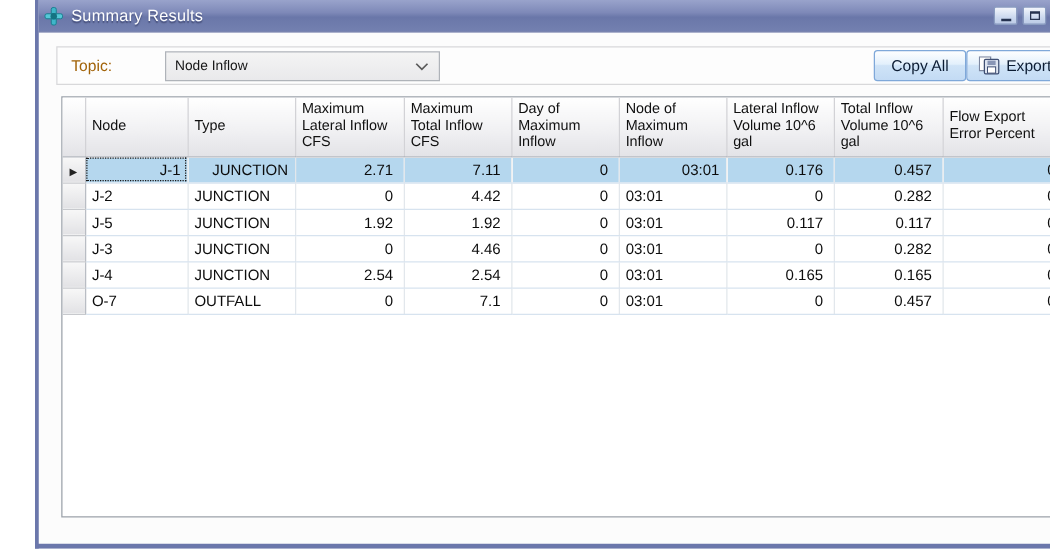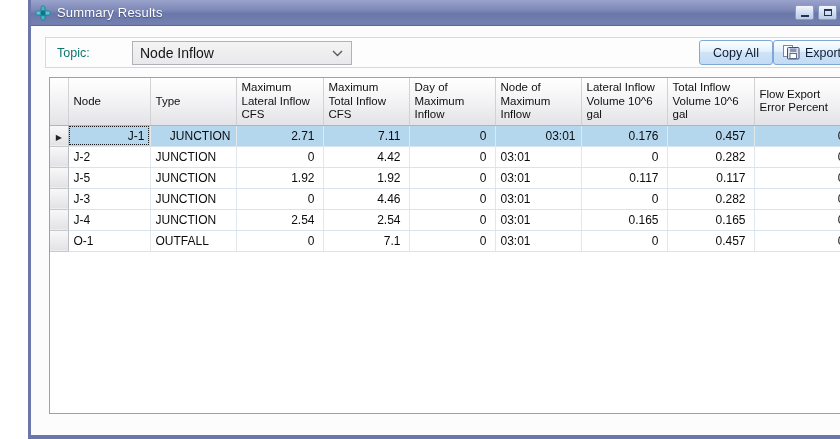--- a/index.html
+++ b/index.html
@@ -43,30 +43,30 @@
     border:1px solid #97241c;
   }
   .glyph-close{ color:#fff; font-size:10px; font-weight:bold; line-height:1; text-shadow:0 1px 1px rgba(0,0,0,.4); }
 
   
   .toolbar{
     position:absolute; left:14px; top:37px; width:808px; height:31px;
     background:#fdfdfd; border:1px solid #d8d8da;
   }
   .topic-label{
-    position:absolute; left:11px; top:8px; font-size:12.5px; color:#0f766e;
+    position:absolute; left:11px; top:8px; font-size:12.5px; color:#a16207;
   }
   .combo{
     position:absolute; left:86px; top:3px; width:220px; height:24px;
     background:linear-gradient(180deg,#f4f4f4,#e9e9eb);
     border:1px solid #afb3b9;
     display:flex; align-items:center; justify-content:space-between;
     padding:0 8px 0 7px; cursor:default;
   }
-  .combo-value{ font-size:14px; color:#141414; }
+  .combo-value{ font-size:11px; color:#141414; }
   .chev{ display:flex; align-items:center; }
 
   .toolbar-buttons{
     position:absolute; right:1px; top:2px; display:flex; gap:0;
   }
   .btn{
     height:25px; border:1px solid #7fa8d9; border-radius:3px;
     background:linear-gradient(180deg,#fdfeff 0%,#e3f0fc 45%,#cfe3f7 50%,#c3dbf4 100%);
     font-family:"Liberation Sans", sans-serif; font-size:12.5px; color:#0c1c33;
     display:flex; align-items:center; justify-content:center; gap:5px;
@@ -243,21 +243,21 @@
             <td class="num">2.54</td>
             <td class="num">2.54</td>
             <td class="num">0</td>
             <td>03:01</td>
             <td class="num">0.165</td>
             <td class="num">0.165</td>
             <td class="num">0</td>
           </tr>
           <tr>
             <td class="ind"></td>
-            <td>O-1</td>
+            <td>O-7</td>
             <td>OUTFALL</td>
             <td class="num">0</td>
             <td class="num">7.1</td>
             <td class="num">0</td>
             <td>03:01</td>
             <td class="num">0</td>
             <td class="num">0.457</td>
             <td class="num">0</td>
           </tr>
         </tbody>

